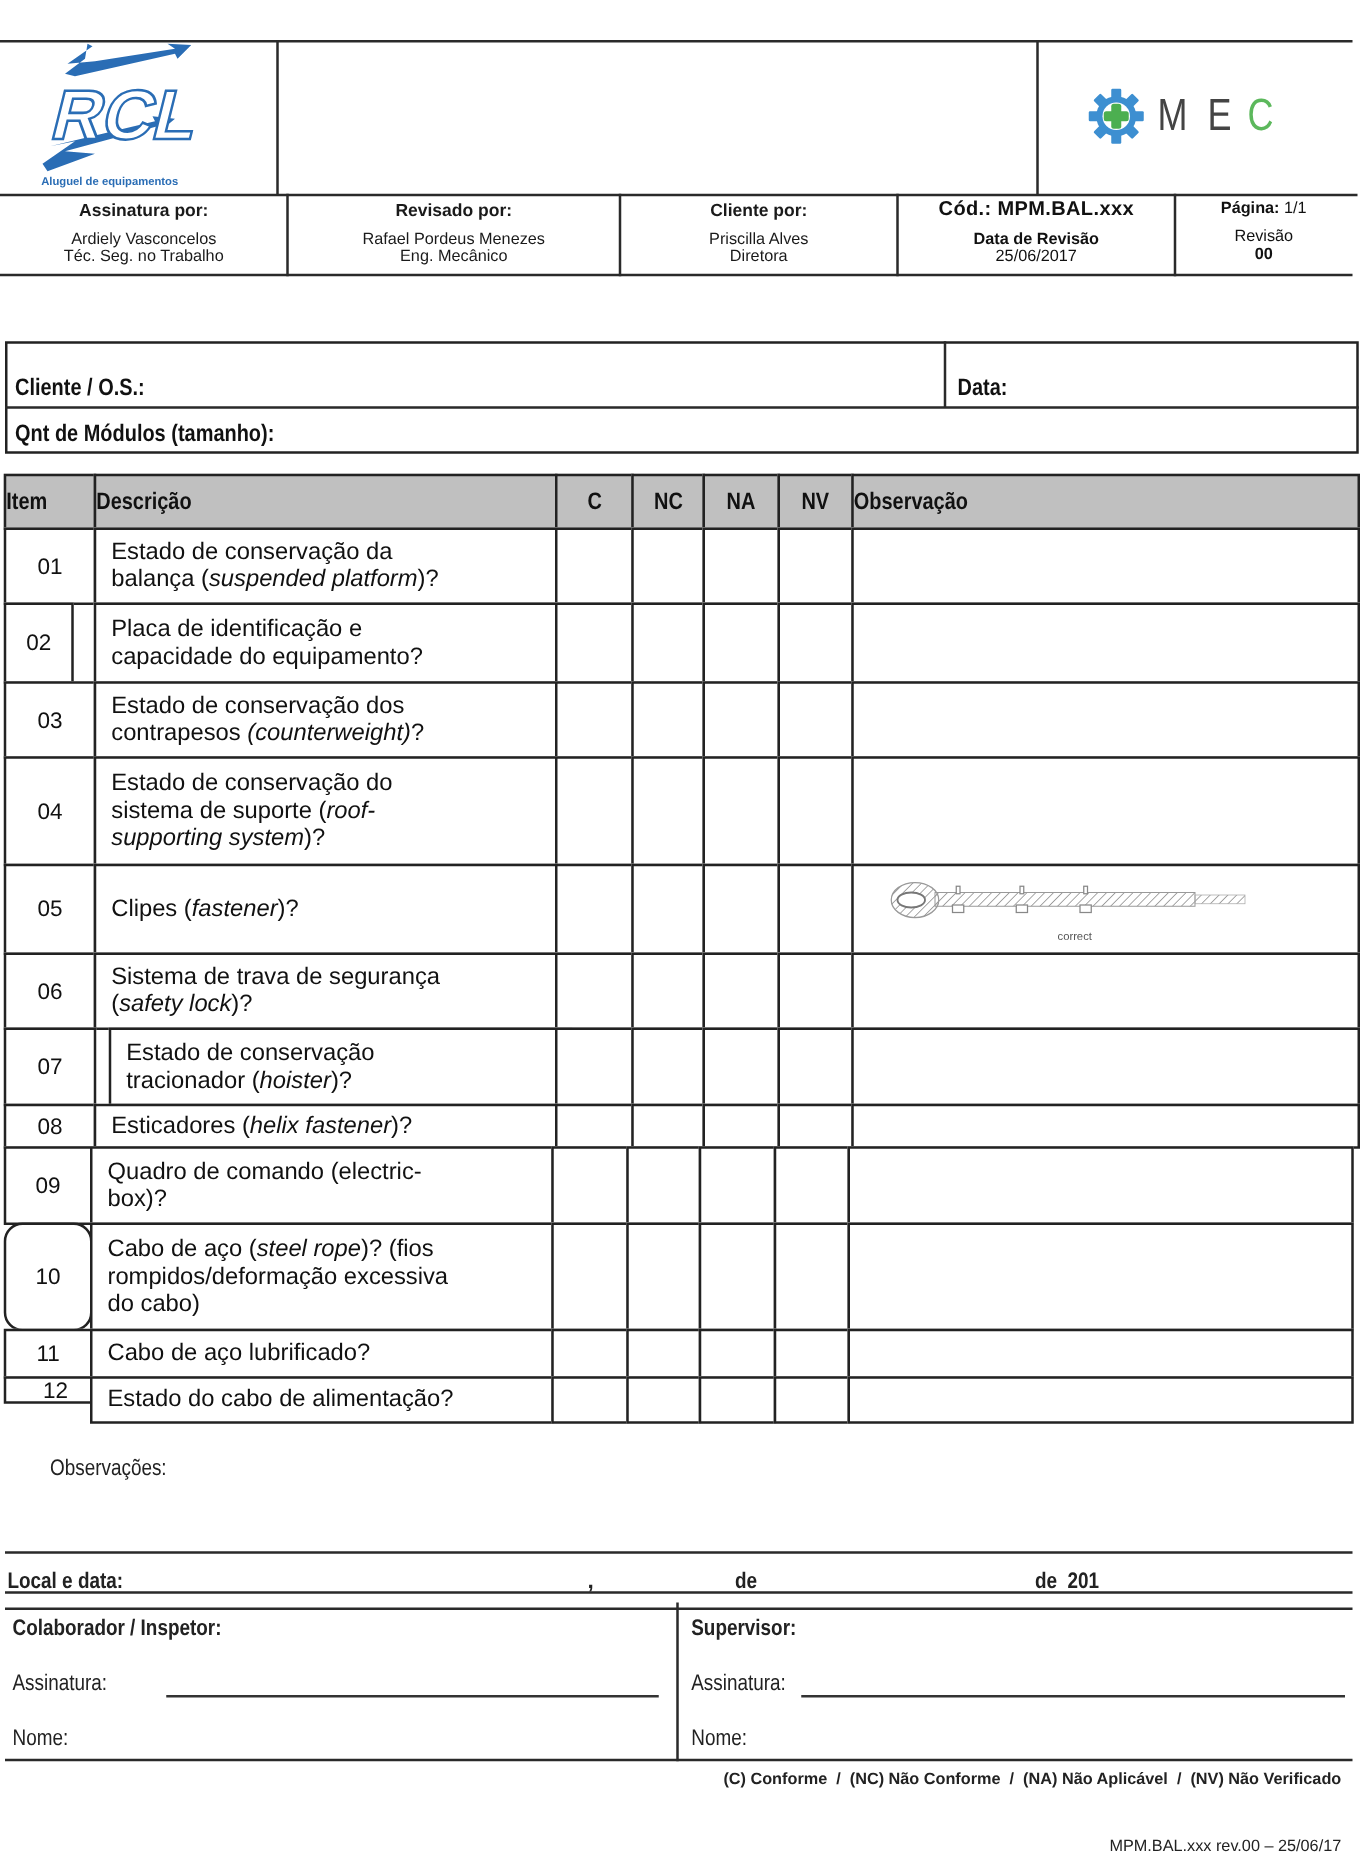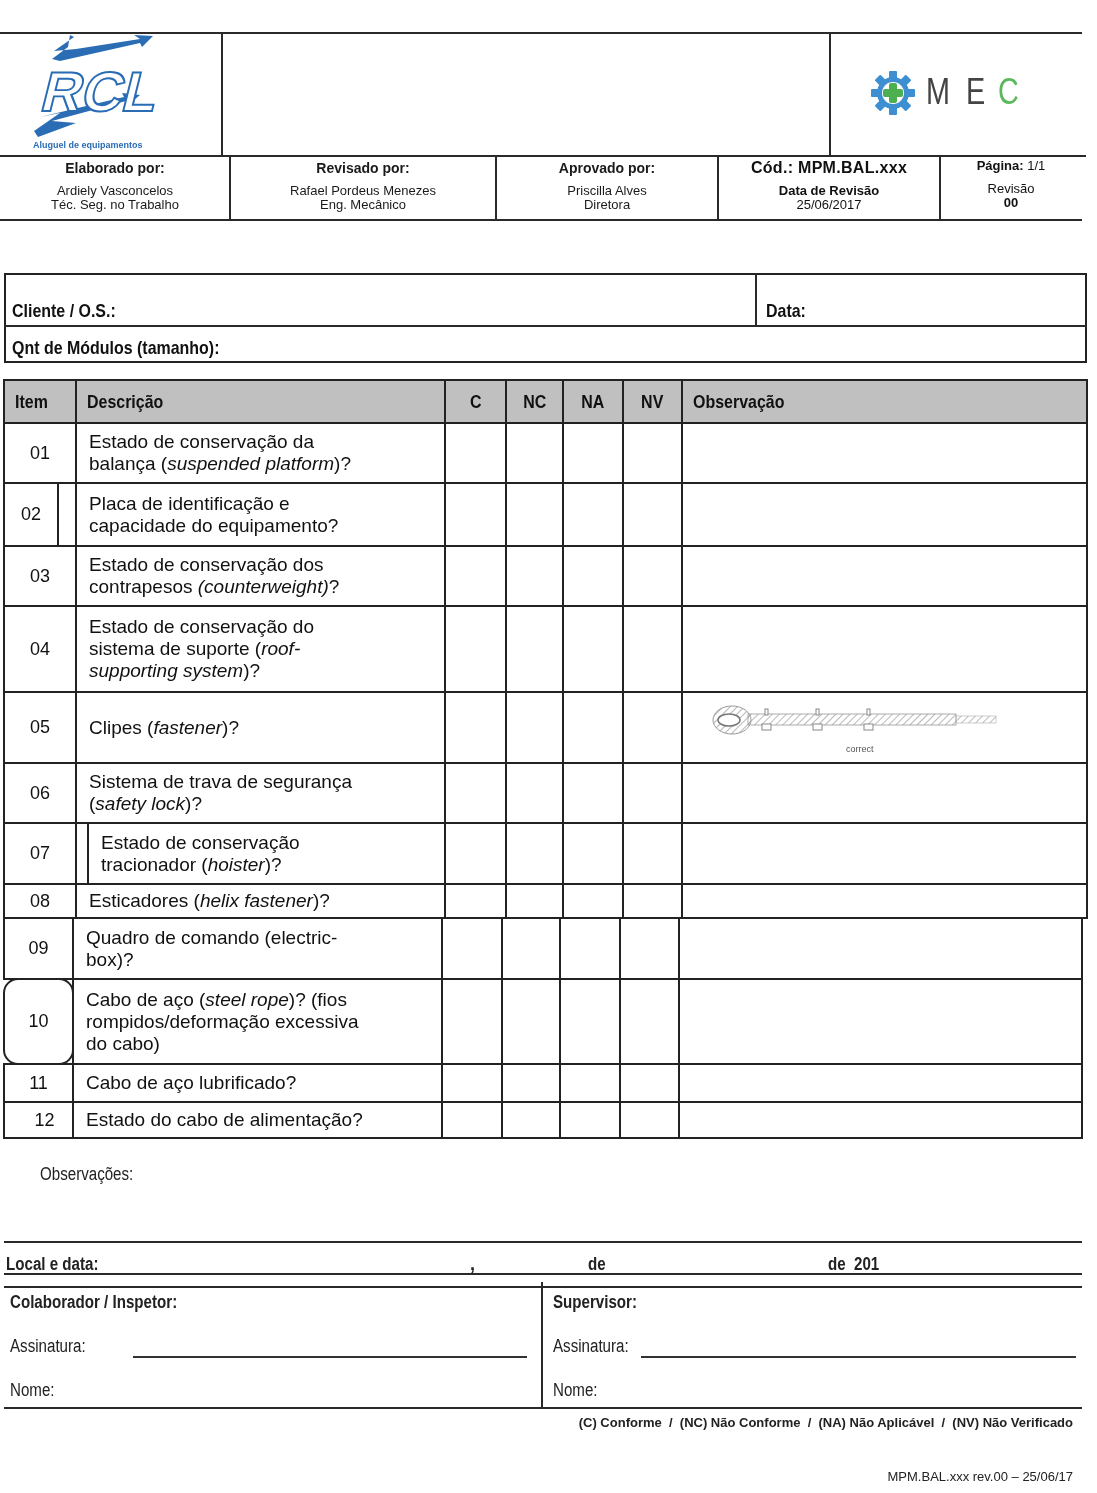--- a/index.html
+++ b/index.html
@@ -18,21 +18,21 @@
   .ap-role { font-size:13px; line-height:14px; color:#1a1a1a; }
 
   
   .fld-label { position:absolute; font-size:19px; font-weight:bold; white-space:nowrap;text-align:right; }
 
   
   .cell { position:absolute; box-sizing:border-box; border:2px solid #222; background:#fff; }
   .cell.head { background:#c0c0c0; font-weight:bold; font-size:19px; display:flex; align-items:center; }
   .cell.head.c { justify-content:center; }
   .cell.head .narrow { transform-origin:center; }
-  .cell.head.l { padding-left:10px; }
+  .cell.head.l { }
   .cell.head.l .narrow { transform-origin:left center; }
   .cell.item { display:flex; align-items:center; justify-content:center; font-size:18px; }
   .cell.desc { display:flex; align-items:center; padding-left:12px; font-size:19px; line-height:22px; }
   .cell.desc .ln { white-space:nowrap; }
   .cell.desc .it { font-style:italic; }
   .cell.obs { overflow:hidden; }
   .rope-caption { position:absolute; font-size:9px; color:#555; }
 
   
   .foot-text { position:absolute; font-size:18px; white-space:nowrap; color:#222; }
@@ -85,31 +85,31 @@
         <rect x="19" y="13" width="8" height="20" rx="2"></rect>
         <rect x="13" y="19" width="20" height="8" rx="2"></rect>
       </g>
     </svg>
     <div class="abs" style="left:56px;top:2px;font-size:36px;line-height:40px;color:#444;font-weight:normal;transform:scaleX(0.8);transform-origin:left;">M</div>
     <div class="abs" style="left:96px;top:2px;font-size:36px;line-height:40px;color:#444;transform:scaleX(0.8);transform-origin:left;">E</div>
     <div class="abs" style="left:128px;top:2px;font-size:36px;line-height:40px;color:#5cb85c;transform:scaleX(0.8);transform-origin:left;">C</div>
   </div>
 
   <div class="ap-cell" style="left:0;width:230px;">
-    <div class="ap-label">Elaborado por:</div>
+    <div class="ap-label">Assinatura por:</div>
     <div class="ap-name">Ardiely Vasconcelos</div>
     <div class="ap-role">Téc. Seg. no Trabalho</div>
   </div>
   <div class="ap-cell" style="left:230px;width:266px;">
     <div class="ap-label">Revisado por:</div>
     <div class="ap-name">Rafael Pordeus Menezes</div>
     <div class="ap-role">Eng. Mecânico</div>
   </div>
   <div class="ap-cell" style="left:496px;width:222px;">
-    <div class="ap-label">Aprovado por:</div>
+    <div class="ap-label">Cliente por:</div>
     <div class="ap-name">Priscilla Alves</div>
     <div class="ap-role">Diretora</div>
   </div>
   <div class="ap-cell" style="left:718px;width:222px;">
     <div style="font-size:16px;font-weight:bold;margin-top:2px;letter-spacing:0.3px;">Cód.: MPM.BAL.xxx</div>
     <div style="font-size:13px;font-weight:bold;margin-top:6px;line-height:15px;">Data de Revisão</div>
     <div style="font-size:13px;line-height:14px;">25/06/2017</div>
   </div>
   <div class="ap-cell" style="left:940px;width:142px;">
     <div style="font-size:13px;margin-top:1px;">
@@ -303,21 +303,21 @@
     <div class="cell desc" style="left: 72px; width: 371px; top: 1063px; height: 40px;">
       <div>
         <div class="ln"><span>Cabo de aço lubrificado?</span></div>
       </div>
     </div>
     <div class="cell box" style="left: 441px; width: 62px; top: 1063px; height: 40px;"></div>
     <div class="cell box" style="left: 501px; width: 60px; top: 1063px; height: 40px;"></div>
     <div class="cell box" style="left: 559px; width: 62px; top: 1063px; height: 40px;"></div>
     <div class="cell box" style="left: 619px; width: 61px; top: 1063px; height: 40px;"></div>
     <div class="cell obs" style="left: 678px; width: 405px; top: 1063px; height: 40px;"></div>
-    <div class="cell item" style="left: 3px; width: 71px; top: 1101px; height: 38px; padding-left: 12px;">12</div>
+    <div class="cell item" style="left: 3px; width: 71px; top: 1101px; height: 22px; padding-left: 12px;">12</div>
     <div class="cell desc" style="left: 72px; width: 371px; top: 1101px; height: 38px;">
       <div>
         <div class="ln"><span>Estado do cabo de alimentação?</span></div>
       </div>
     </div>
     <div class="cell box" style="left: 441px; width: 62px; top: 1101px; height: 38px;"></div>
     <div class="cell box" style="left: 501px; width: 60px; top: 1101px; height: 38px;"></div>
     <div class="cell box" style="left: 559px; width: 62px; top: 1101px; height: 38px;"></div>
     <div class="cell box" style="left: 619px; width: 61px; top: 1101px; height: 38px;"></div>
     <div class="cell obs" style="left: 678px; width: 405px; top: 1101px; height: 38px;"></div>

